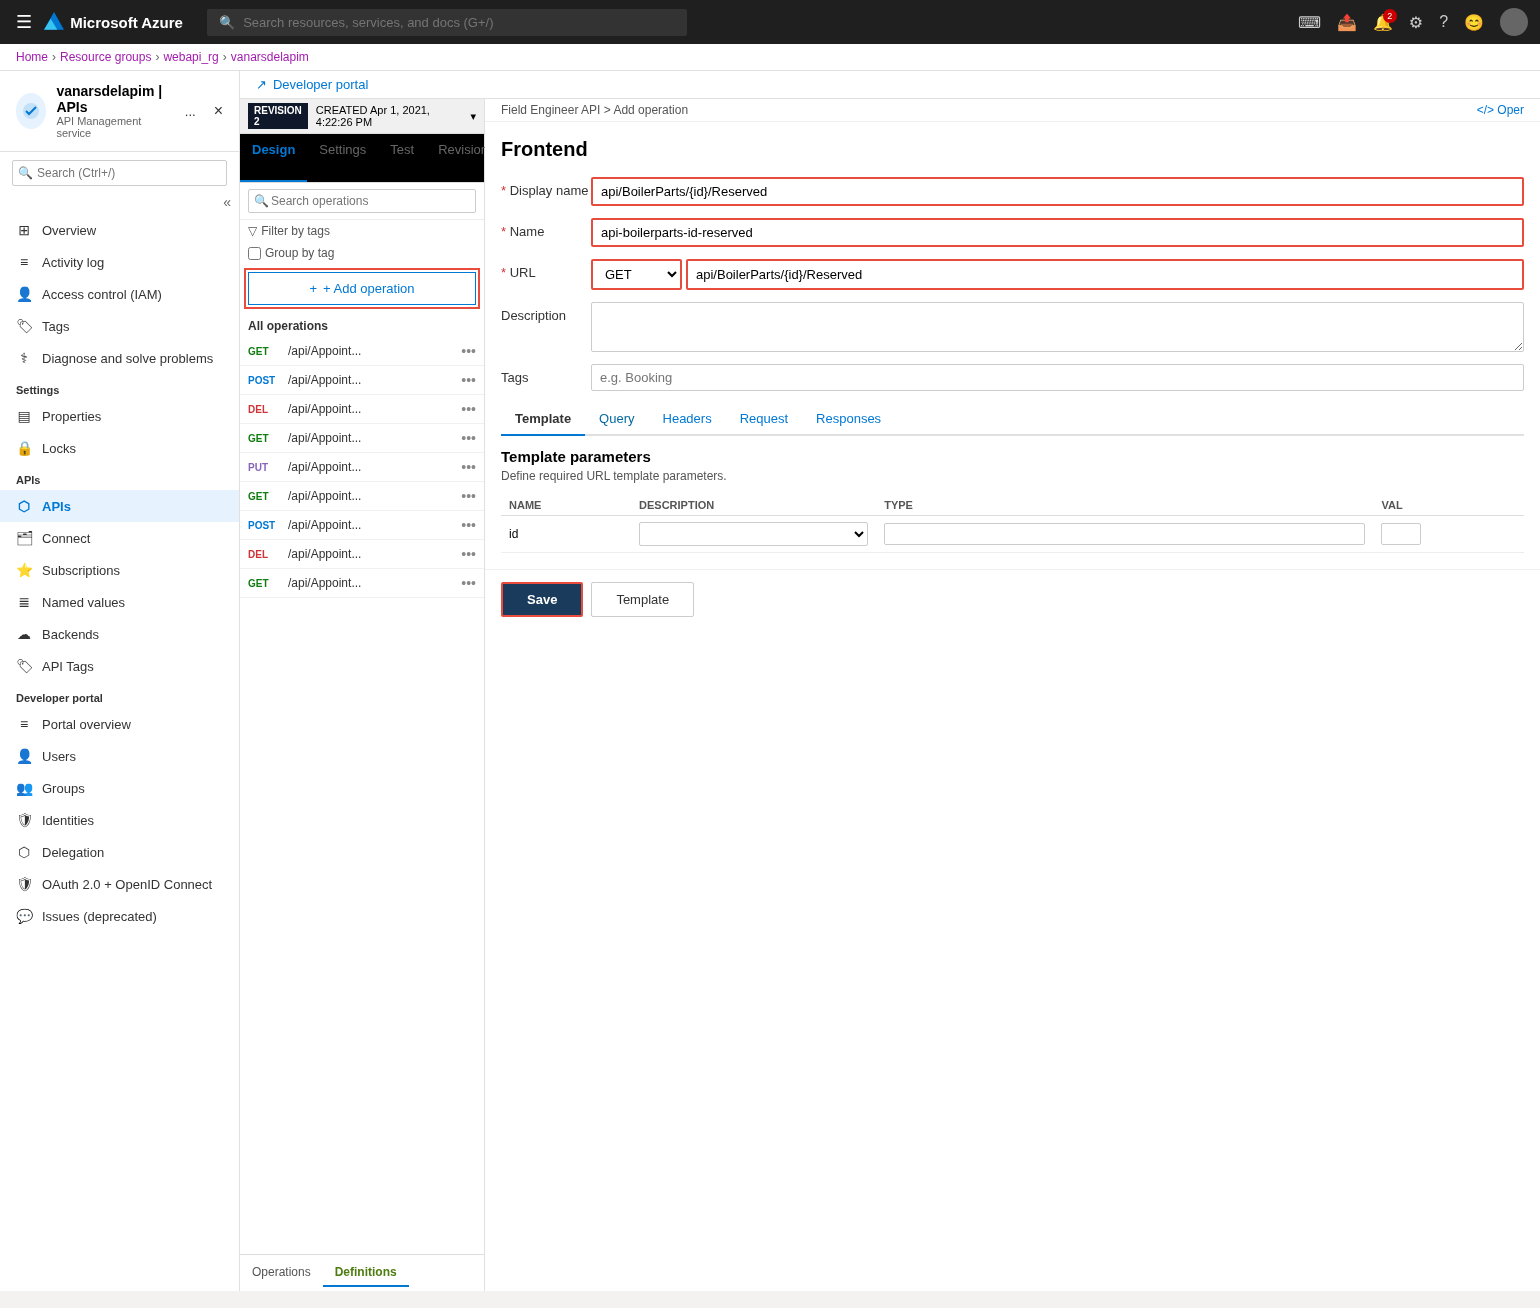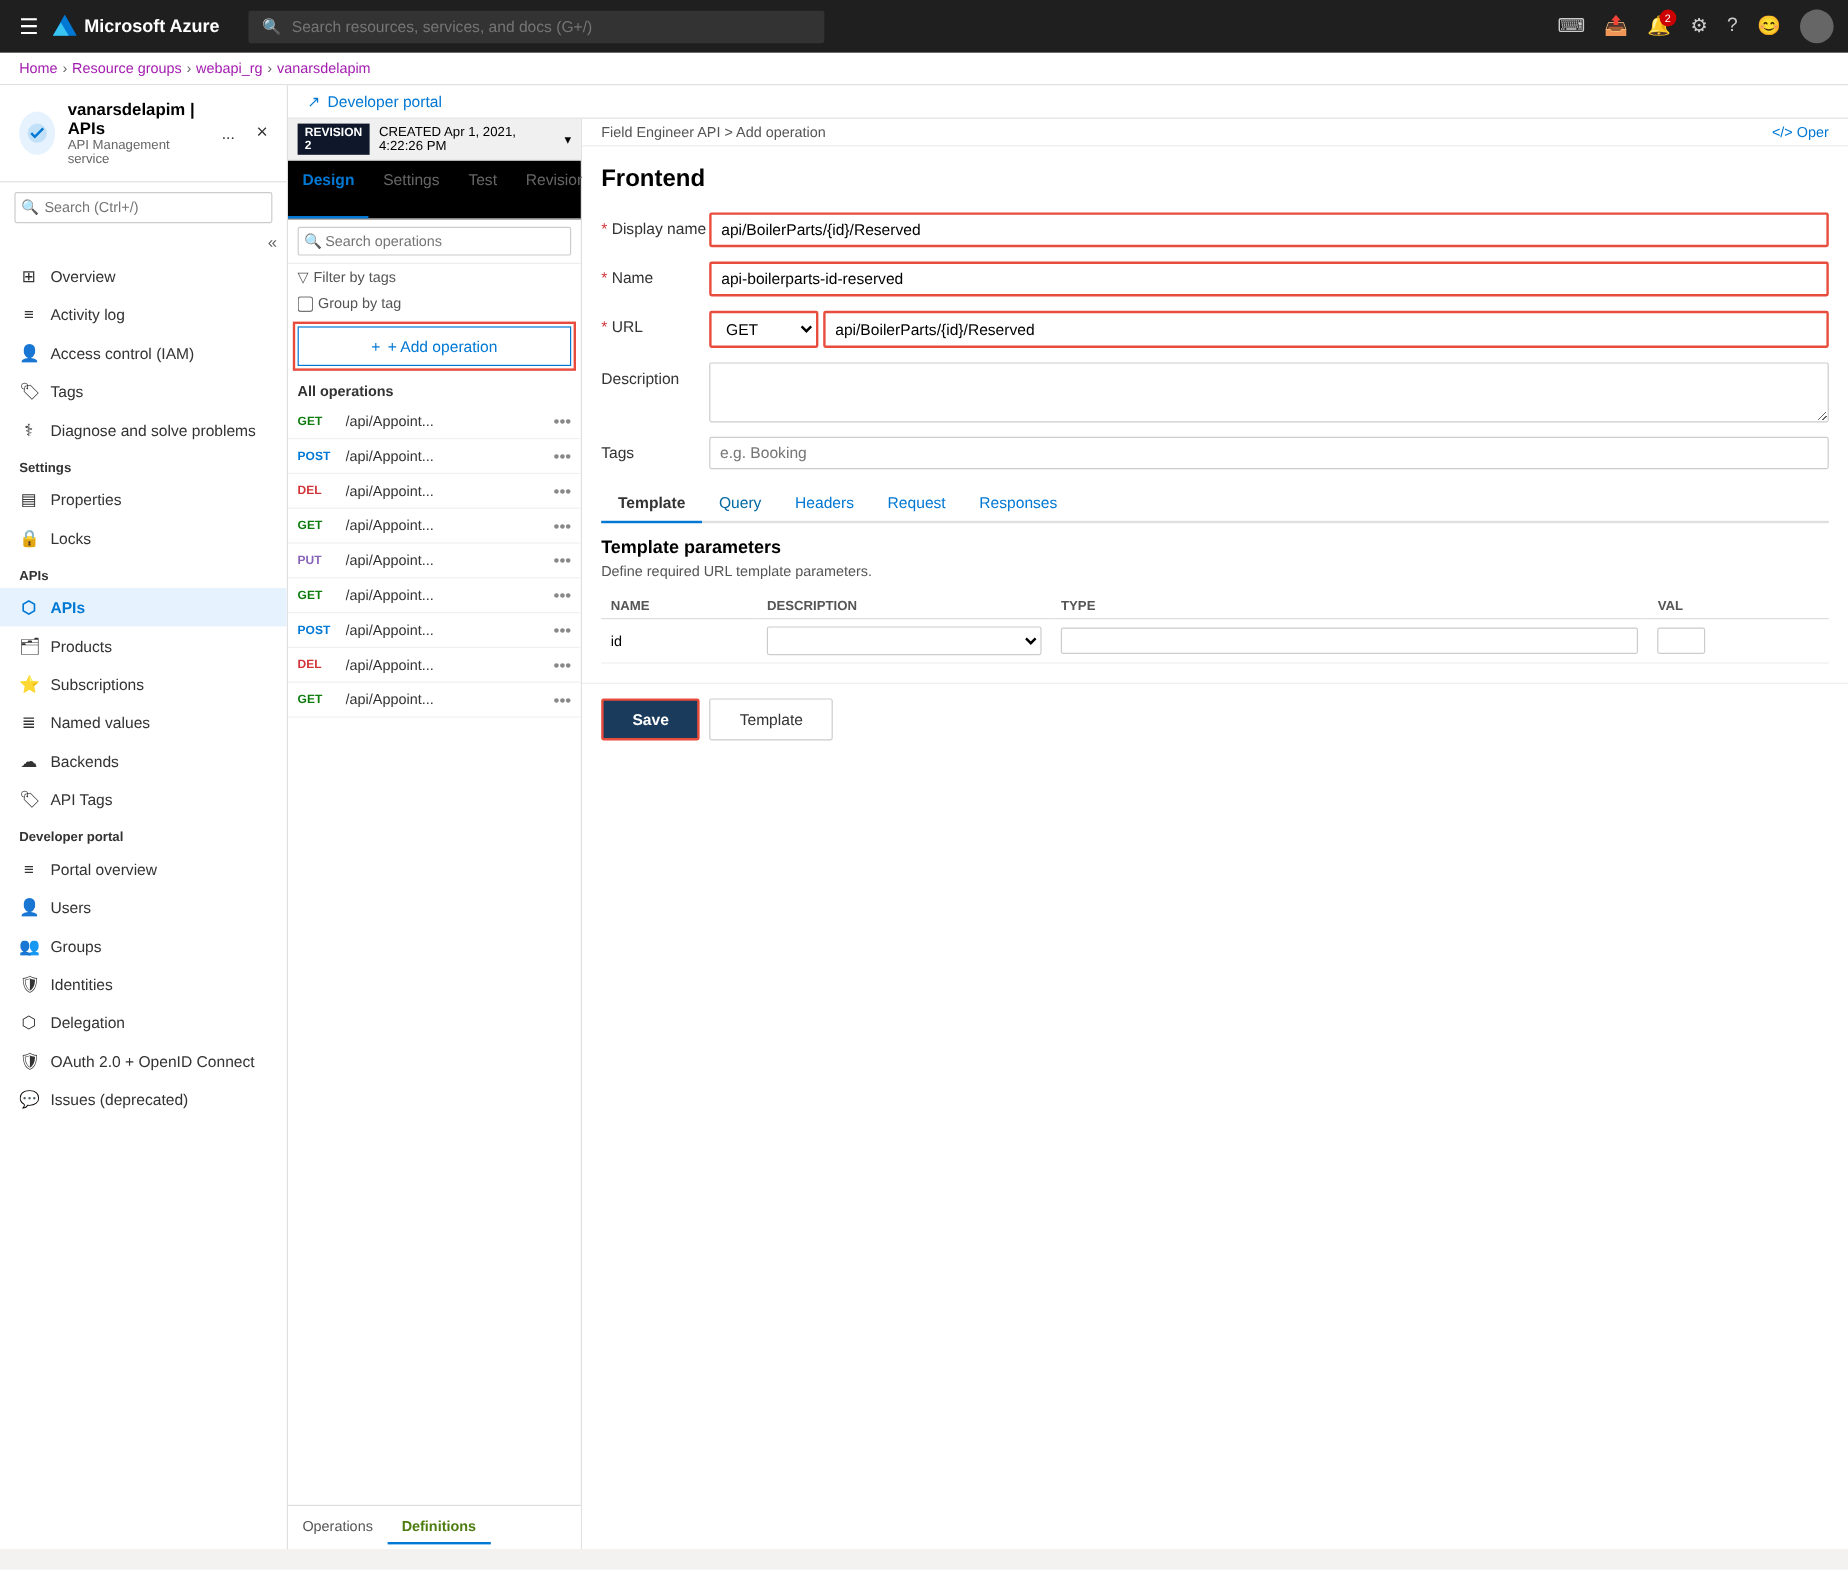--- a/index.html
+++ b/index.html
@@ -242,21 +242,21 @@
       <span>Locks</span>
     </div>
 
     <div class="sidebar-section">APIs</div>
     <div class="sidebar-item active">
       <span class="item-icon" style="color:#0078d4;">⬡</span>
       <span>APIs</span>
     </div>
     <div class="sidebar-item">
       <span class="item-icon">🗂</span>
-      <span>Products</span>
+      <span>Connect</span>
     </div>
     <div class="sidebar-item">
       <span class="item-icon">⭐</span>
       <span>Subscriptions</span>
     </div>
     <div class="sidebar-item">
       <span class="item-icon">≣</span>
       <span>Named values</span>
     </div>
     <div class="sidebar-item">

